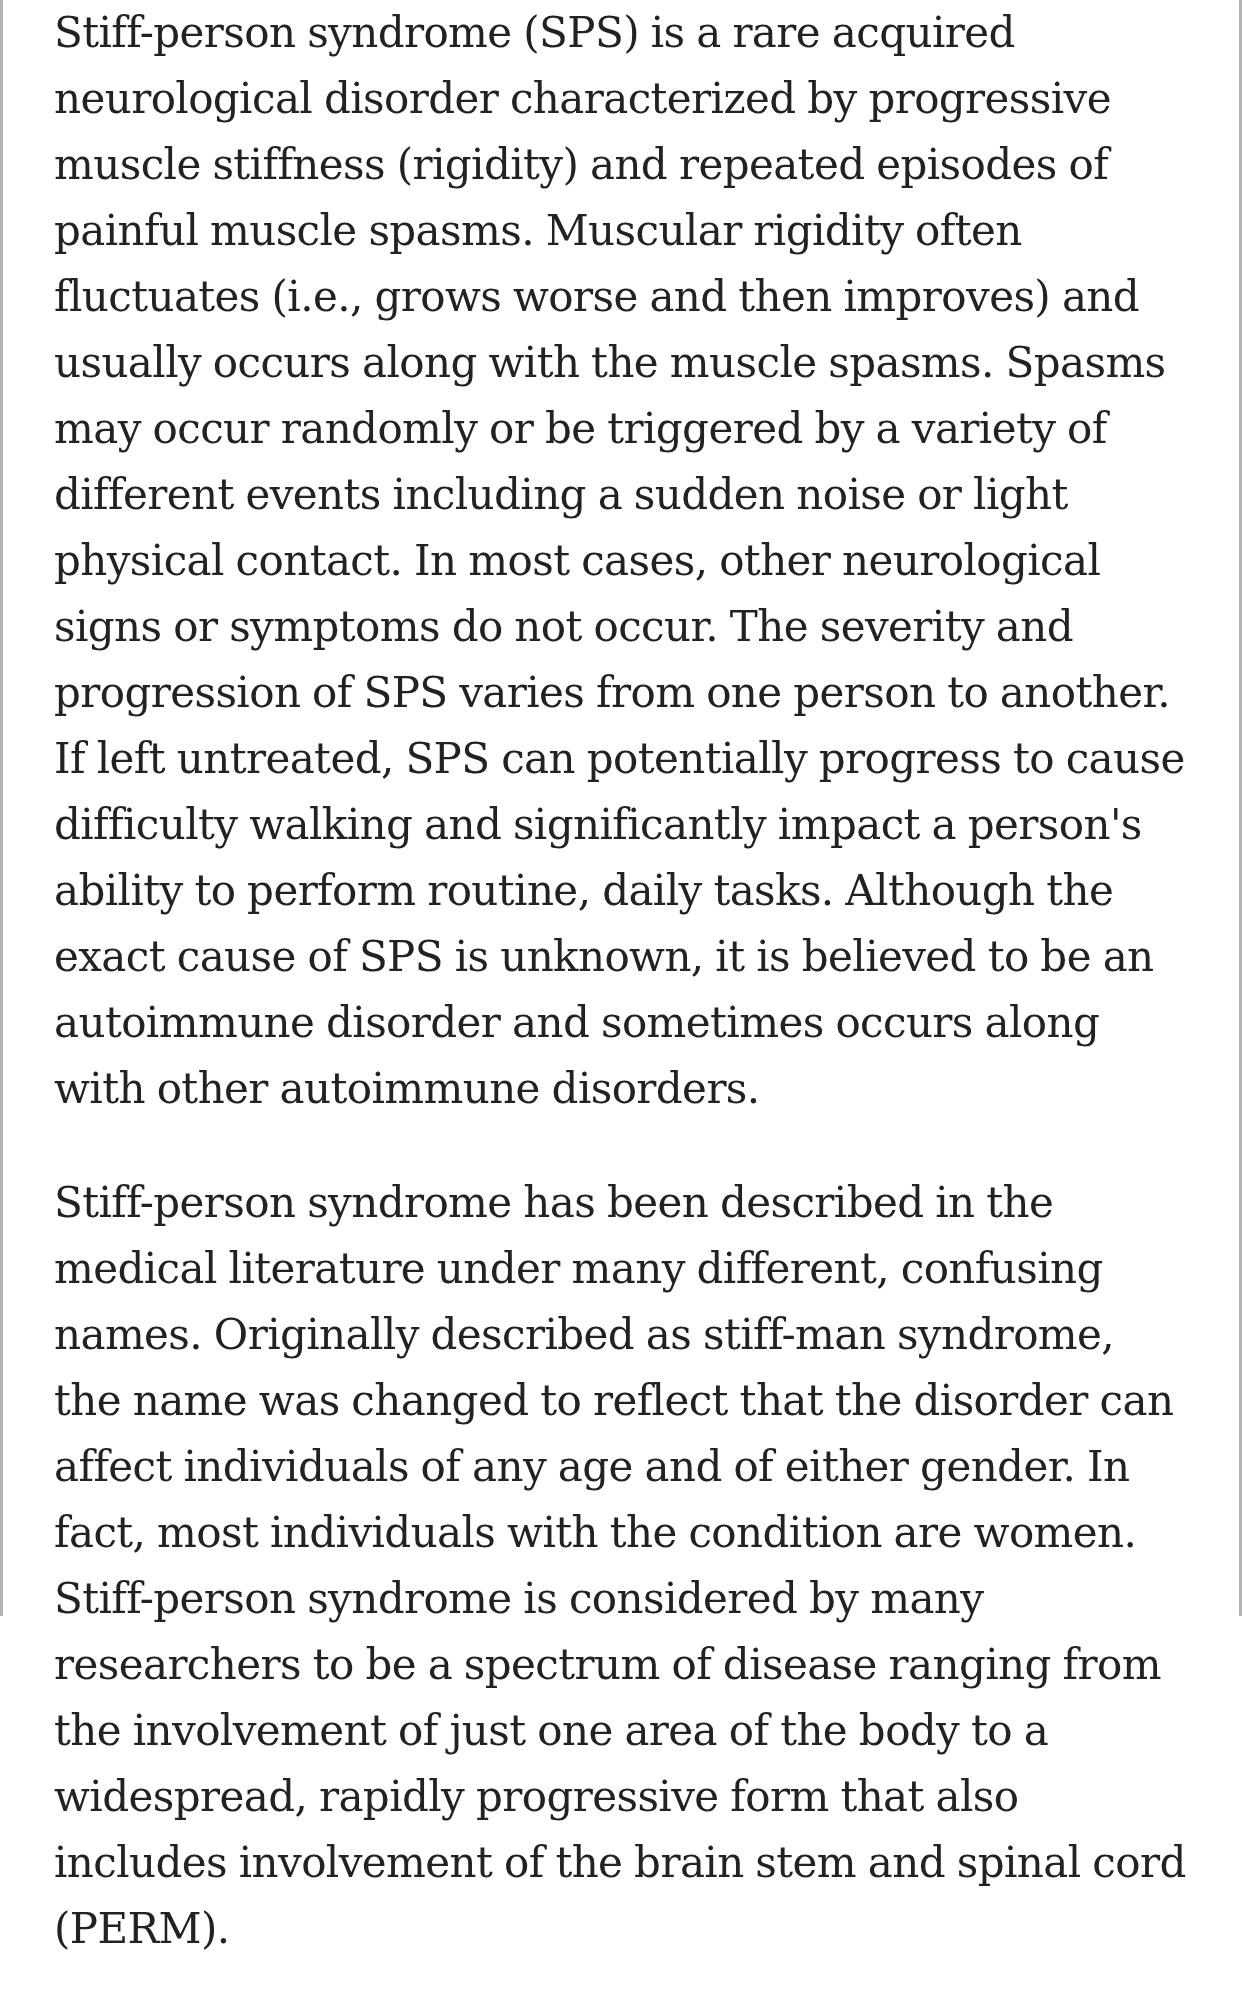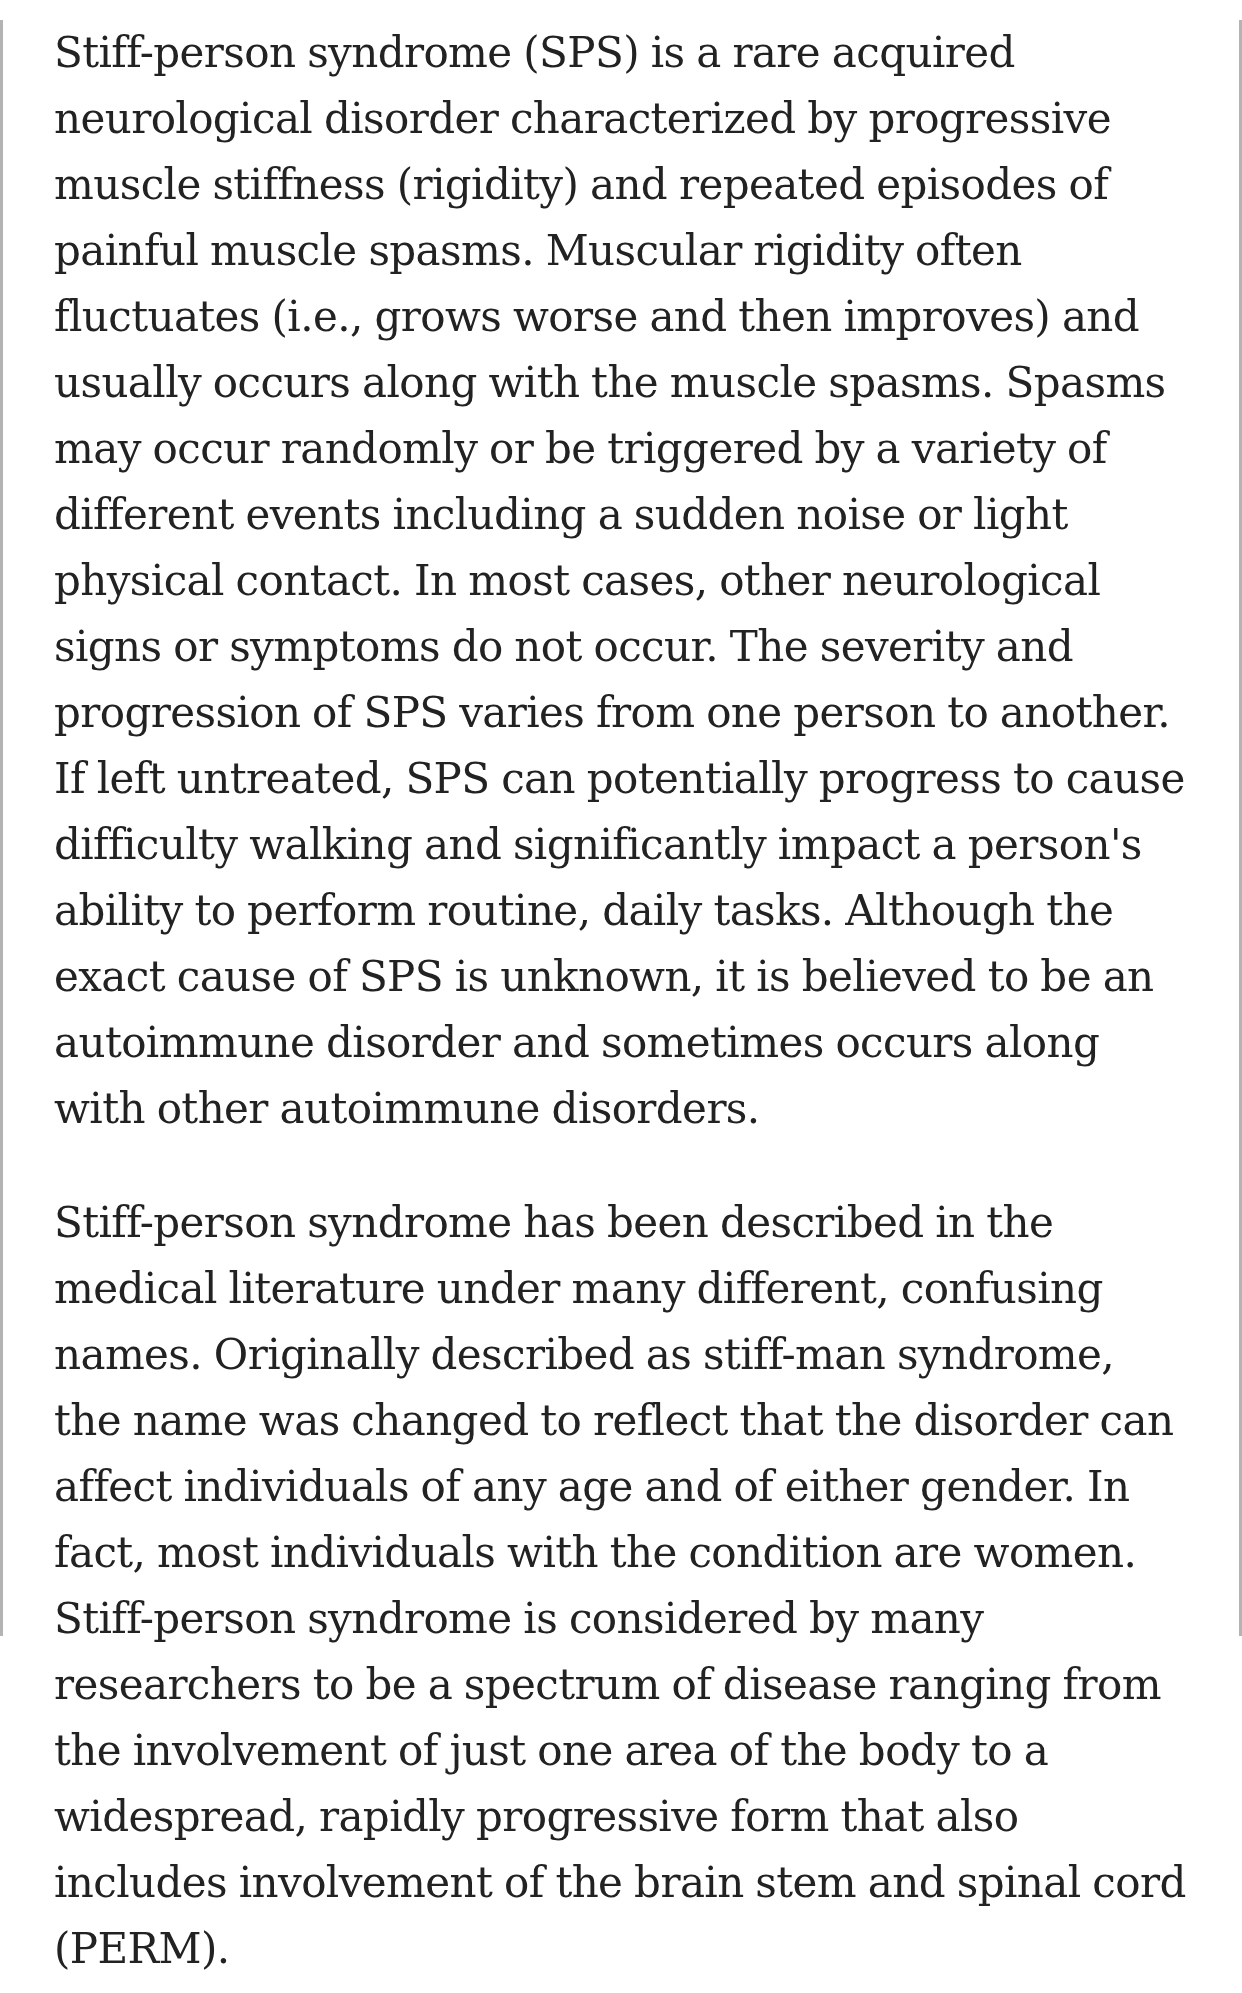--- a/index.html
+++ b/index.html
@@ -3,21 +3,20 @@
   <meta charset="utf-8">
   <style>
     html, body { margin: 0; padding: 0; background: #ffffff; }
     body { width: 1242px; height: 1993px; position: relative; overflow: hidden; }
     .frame {
       position: absolute; left: 0; top: 0; width: 1242px; height: 1616px;
       box-sizing: border-box;
       border-left: 3px solid #b3b3b3;
       border-right: 3px solid #b3b3b3;
       background: #ffffff;
-      margin-top: 20px;
     }
     .article {
       position: absolute; left: 51px; top: 0; width: 1190px;
       font-family: "DejaVu Serif", "Liberation Serif", serif;
       color: #222222;
       font-size: 42px;
       letter-spacing: -0.6px;
       word-spacing: -1px;
     }
     .para { margin: 0; }

